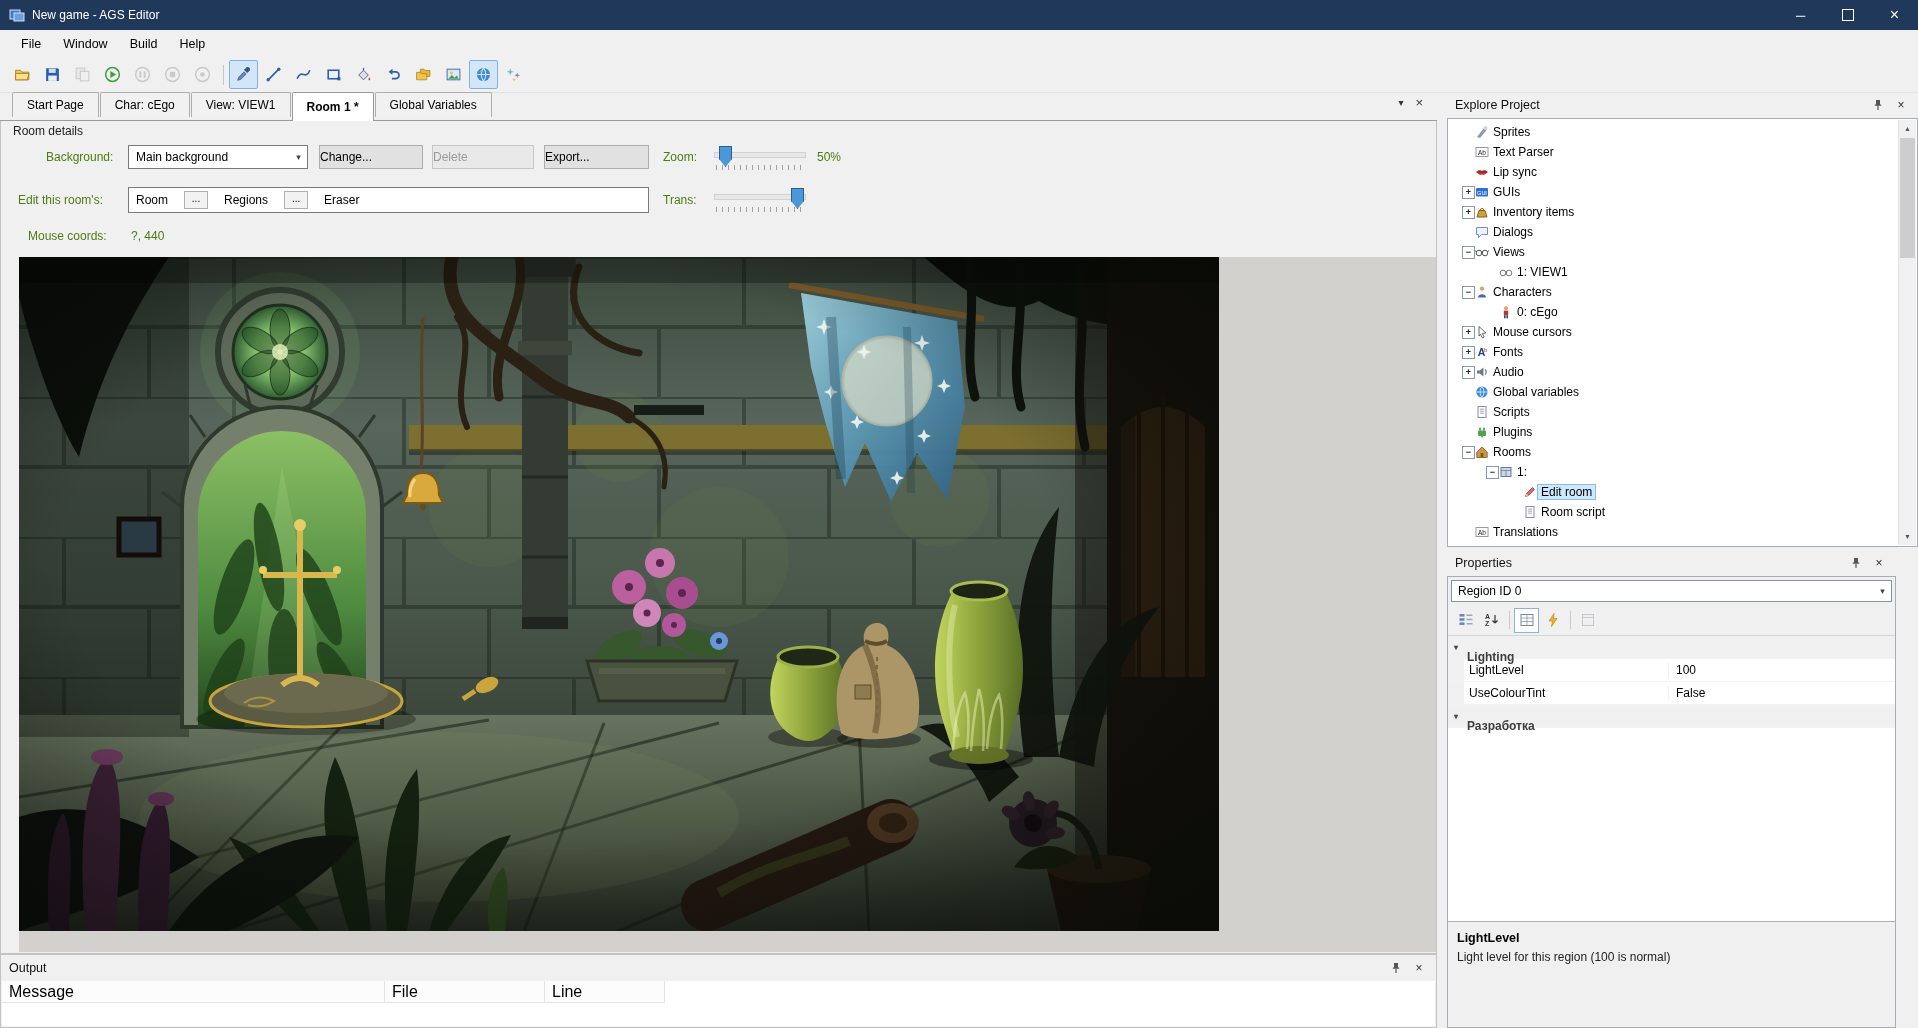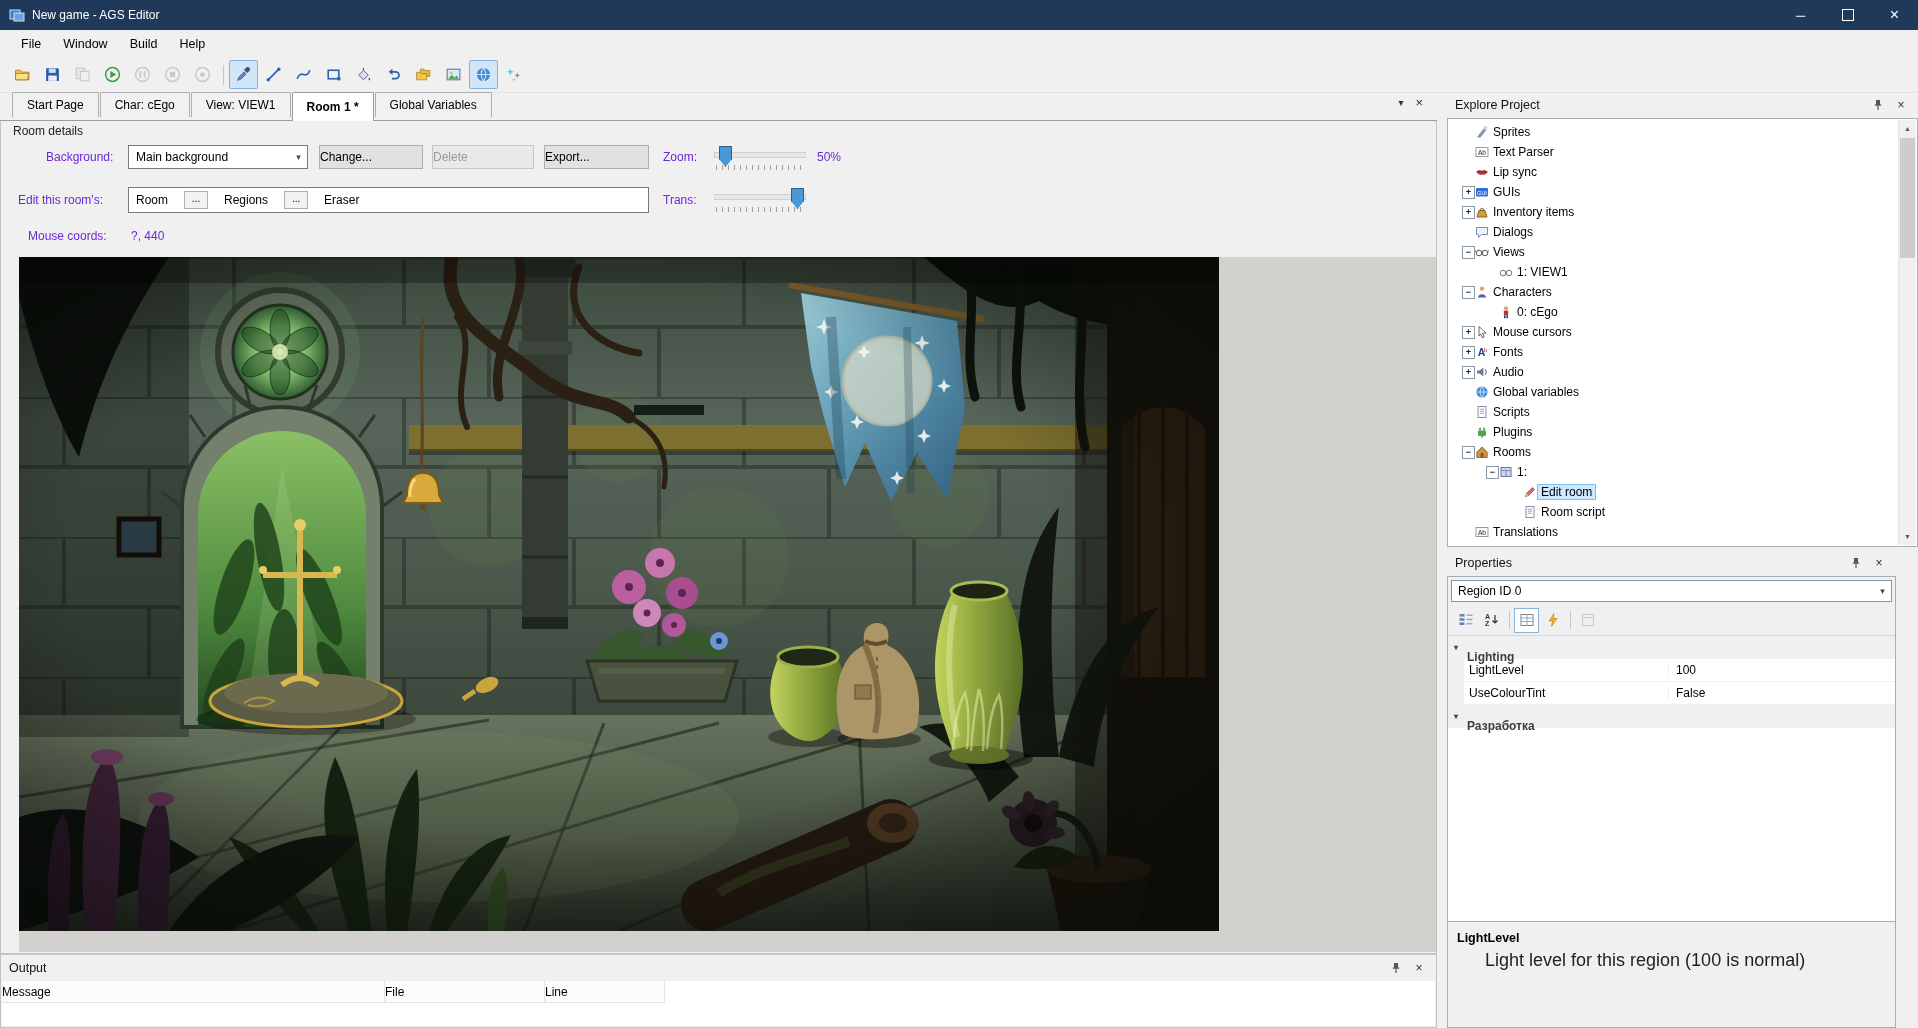--- a/index.html
+++ b/index.html
@@ -28,21 +28,21 @@
   
   .tabbar{position:absolute;left:0;top:92px;width:1437px;height:29px;display:flex;padding-left:12px;border-bottom:1px solid #9c9c9c;box-sizing:border-box;}
   .tab{height:24px;display:flex;align-items:center;padding:0 14px;background:#f1f1f1;border:1px solid #aeaeae;border-bottom:none;border-radius:2px 2px 0 0;margin-right:1px;font-size:12px;white-space:nowrap;}
   .tab.active{background:#fff;height:28px;font-weight:bold;margin-bottom:-1px;border-color:#9c9c9c;z-index:2;}
   .tabextras{margin-left:auto;display:flex;align-items:center;gap:12px;padding:0 14px 8px 0;color:#333;}
   .tabextras .glyph{font-size:10px;}
 
   
   .roompanel{position:absolute;left:0;top:121px;width:1437px;height:833px;background:#f0f0f0;border:1px solid #c3c3c3;border-top:none;box-sizing:border-box;}
   .rd-title{position:absolute;left:12px;top:3px;font-size:12px;color:#222;}
-  .lbl{position:absolute;font-size:12px;color:#6d28d9;white-space:nowrap;}
+  .lbl{position:absolute;font-size:12px;color:#4d7c0f;white-space:nowrap;}
   .combo{position:absolute;left:127px;top:24px;width:180px;height:24px;background:#fff;border:1px solid #7a7a7a;display:flex;align-items:center;padding-left:7px;box-sizing:border-box;}
   .combo .arrow{margin-left:auto;width:17px;text-align:center;font-size:9px;color:#444;}
   .btn{position:absolute;height:24px;background:#e1e1e1;border:1px solid #adadad;display:flex;align-items:center;font-size:12px;box-sizing:border-box;}
   .btn.disabled{color:#9a9a9a;background:#e9e9e9;border-color:#c6c6c6;}
   .slider{position:absolute;width:92px;height:28px;}
   .slider .track{position:absolute;left:0;right:0;top:9px;height:4px;background:#e7e7e7;border:1px solid #d0d0d0;}
   .slider .thumb{position:absolute;top:3px;width:11px;height:19px;background:#4a98d8;border:1px solid #2a5f94;clip-path:polygon(0 0,100% 0,100% 62%,50% 100%,0 62%);}
   .slider .ticks{position:absolute;left:2px;right:2px;bottom:1px;height:5px;background:repeating-linear-gradient(90deg,#a0a0a0 0 1px,transparent 1px 6px);}
   .editbox{position:absolute;left:127px;top:66px;width:521px;height:26px;background:#fff;border:1px solid #7a7a7a;display:flex;align-items:center;padding-left:5px;box-sizing:border-box;}
   .editbox .opt{font-size:12px;padding:0 2px;}
@@ -51,21 +51,21 @@
   .canvas svg{display:block;}
 
   
   .outputpanel{position:absolute;left:0;top:954px;width:1437px;height:74px;background:#f0f0f0;border:1px solid #c3c3c3;box-sizing:border-box;}
   .phead{height:26px;display:flex;align-items:center;padding:0 8px;font-size:12.5px;color:#111;}
   .phead .spacer{flex:1;}
   .phicon{width:18px;height:16px;display:flex;align-items:center;justify-content:center;margin-left:5px;color:#333;}
   .phicon svg{width:10px;height:12px;}
   .phicon.closeg{font-size:12px;}
   .outlist{position:absolute;left:1px;right:1px;top:26px;bottom:1px;background:#fff;display:flex;align-items:flex-start;}
-  .ohcell{height:22px;line-height:22px;background:#fcfcfc;border-right:1px solid #e3e3e3;border-bottom:1px solid #e3e3e3;font-size:12px;box-sizing:border-box;}
+  .ohcell{height:22px;line-height:22px;padding-left:7px;background:#fcfcfc;border-right:1px solid #e3e3e3;border-bottom:1px solid #e3e3e3;font-size:16px;box-sizing:border-box;}
 
   
   .explorepanel{position:absolute;left:1447px;top:92px;width:471px;height:455px;}
   .treebody{position:absolute;left:0;right:0;top:26px;bottom:0;background:#fff;border:1px solid #a5adb5;box-sizing:border-box;overflow:hidden;padding-top:3px;}
   .trow{display:flex;align-items:center;height:20px;white-space:nowrap;}
   .lvl1{padding-left:14px;} .lvl2{padding-left:38px;} .lvl3{padding-left:62px;}
   .tnone{width:13px;flex:none;}
   .texp{width:11px;height:11px;flex:none;border:1px solid #8899aa;background:#fff;font:700 9px/10px "Liberation Sans",sans-serif;text-align:center;color:#222;box-sizing:content-box;}
   .ticon{width:14px;height:14px;flex:none;}
   .ticon svg{width:14px;height:14px;display:block;}
@@ -89,21 +89,21 @@
   .pgrid{position:absolute;left:0;right:0;top:58px;bottom:106px;background:#fff;border-top:1px solid #d6d6d6;}
   .prow{display:flex;height:22px;align-items:center;border-bottom:1px solid #f2f2f2;background:#fff;font-size:12px;}
   .gut{width:16px;height:100%;background:#f0f0f0;flex:none;display:flex;align-items:center;justify-content:center;font-size:8px;color:#444;}
   .prow.cat{background:#f0f0f0;font-weight:bold;color:#3d3d3d;}
   .catlabel{padding-left:3px;margin-top:19px;}
   .pname{width:205px;padding-left:5px;border-right:1px solid #f0f0f0;box-sizing:border-box;}
   .pval{padding-left:7px;}
   .prow.readonly .pname,.prow.readonly .pval{color:#808080;}
   .phelp{position:absolute;left:0;right:0;bottom:0;height:106px;background:#f0f0f0;border-top:1px solid #aeaeae;padding:9px 9px;box-sizing:border-box;}
   .phelp .htitle{font-weight:bold;font-size:12.5px;margin-bottom:5px;}
-  .phelp .htext{font-size:18px;color:#222;margin-left:28px;}
+  .phelp .htext{font-size:12px;color:#222;}
 </style>
 </head>
 <body>
 
 <div class="app">
 
   <div class="titlebar">
     <span class="appicon">
       <svg viewBox="0 0 16 16">
           <rect x="1" y="3" width="10" height="9" fill="#3f7ad0" stroke="#cfe0f0"></rect>

